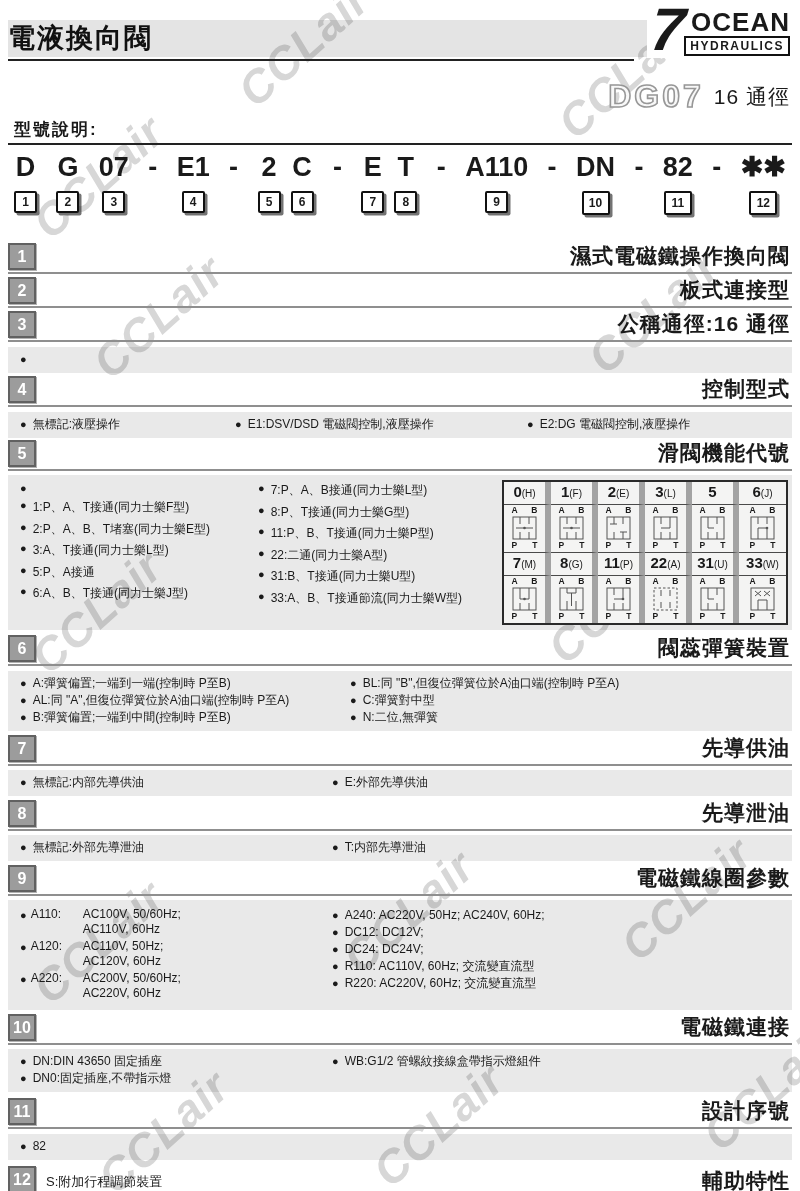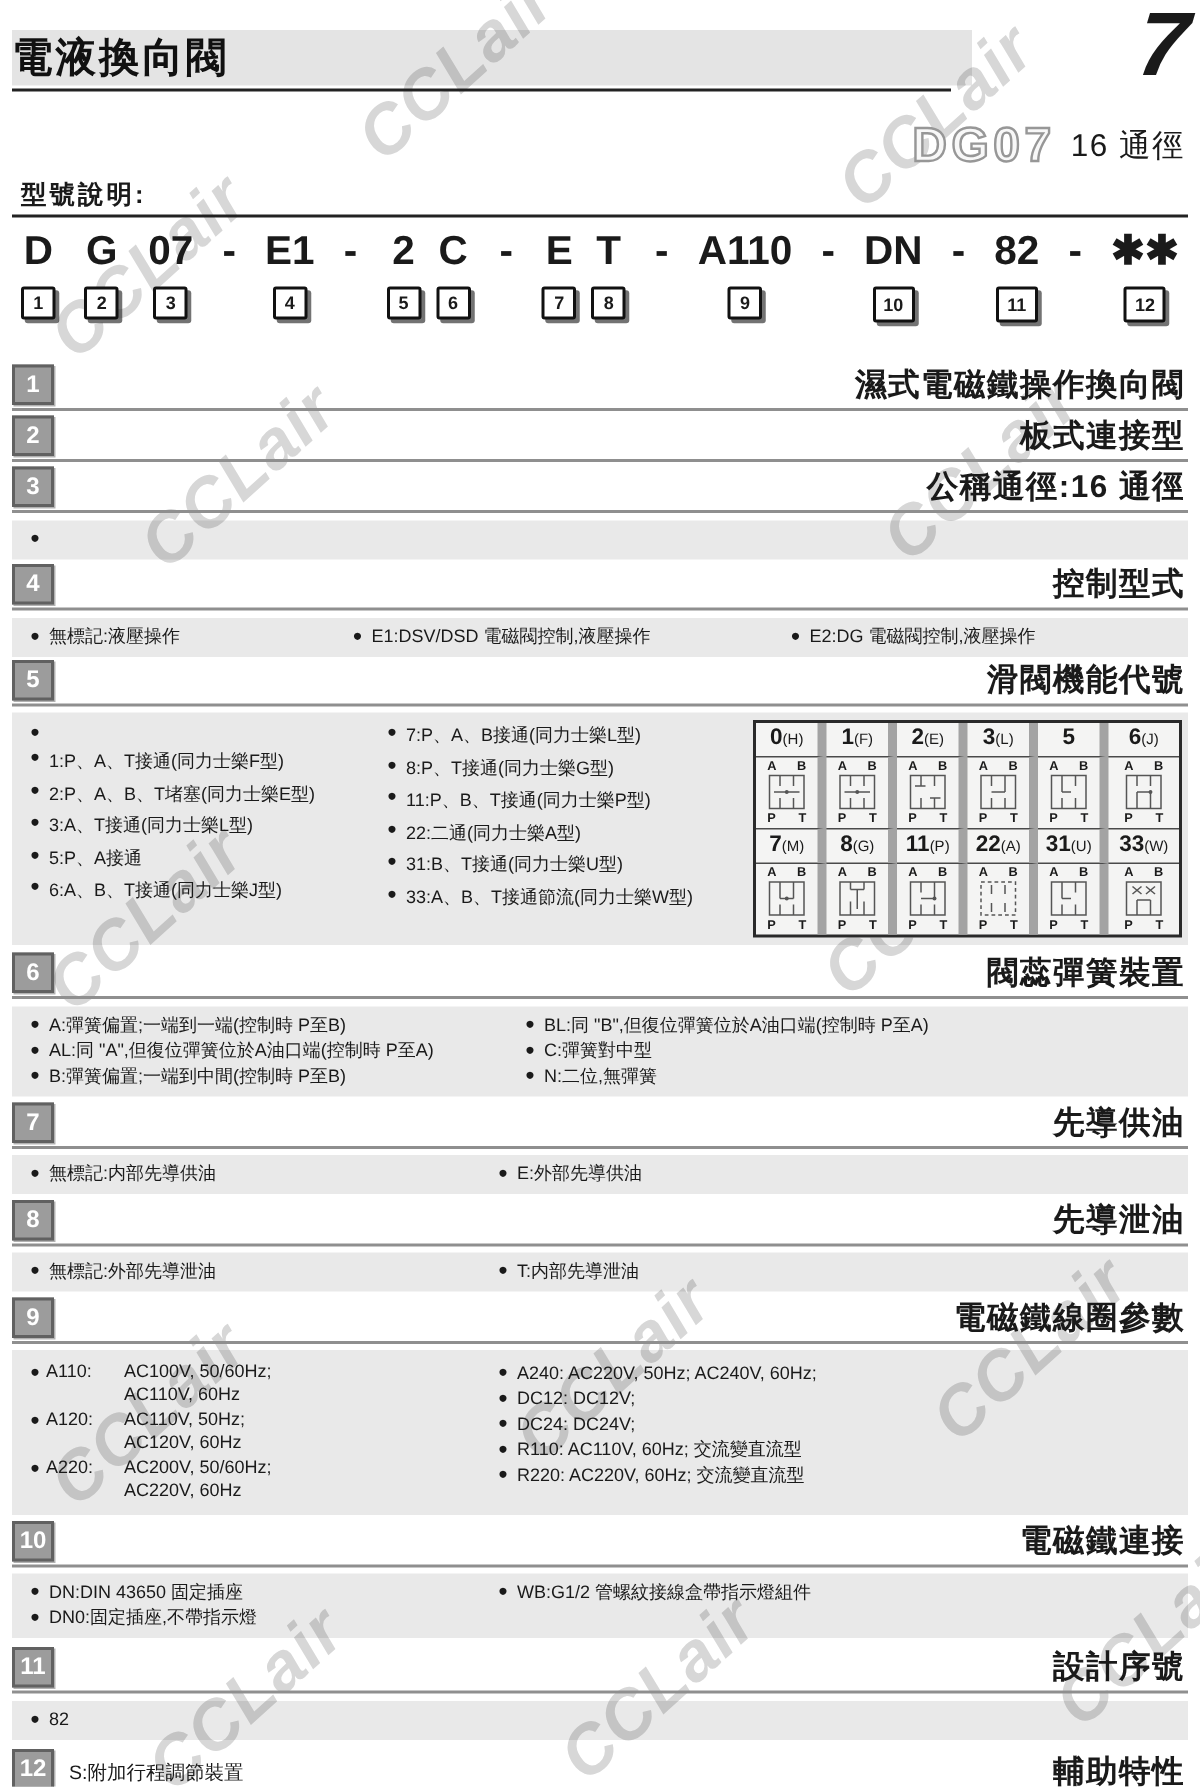--- a/index.html
+++ b/index.html
@@ -116,20 +116,24 @@
   <span class="wm" style="left:360px; top:1098px;">CCLair</span>
   <span class="wm" style="left:690px; top:1062px;">CCLair</span>
 
   <div class="titlebar layer">
     <span class="t">電液換向閥</span>
   </div>
   <div class="title-rule layer"></div>
 
   <div class="logo layer">
     <span class="seven">7</span>
+    <span class="rcol">
+      <span class="brand">OCEAN</span>
+      <span class="sub">HYDRAULICS</span>
+    </span>
   </div>
 
   <div class="series-line layer">
     <span class="series">DG07</span>
     <span class="size">16 通徑</span>
   </div>
 
   <div class="model-heading layer">型號說明:</div>
   <div class="model-rule layer"></div>
 

